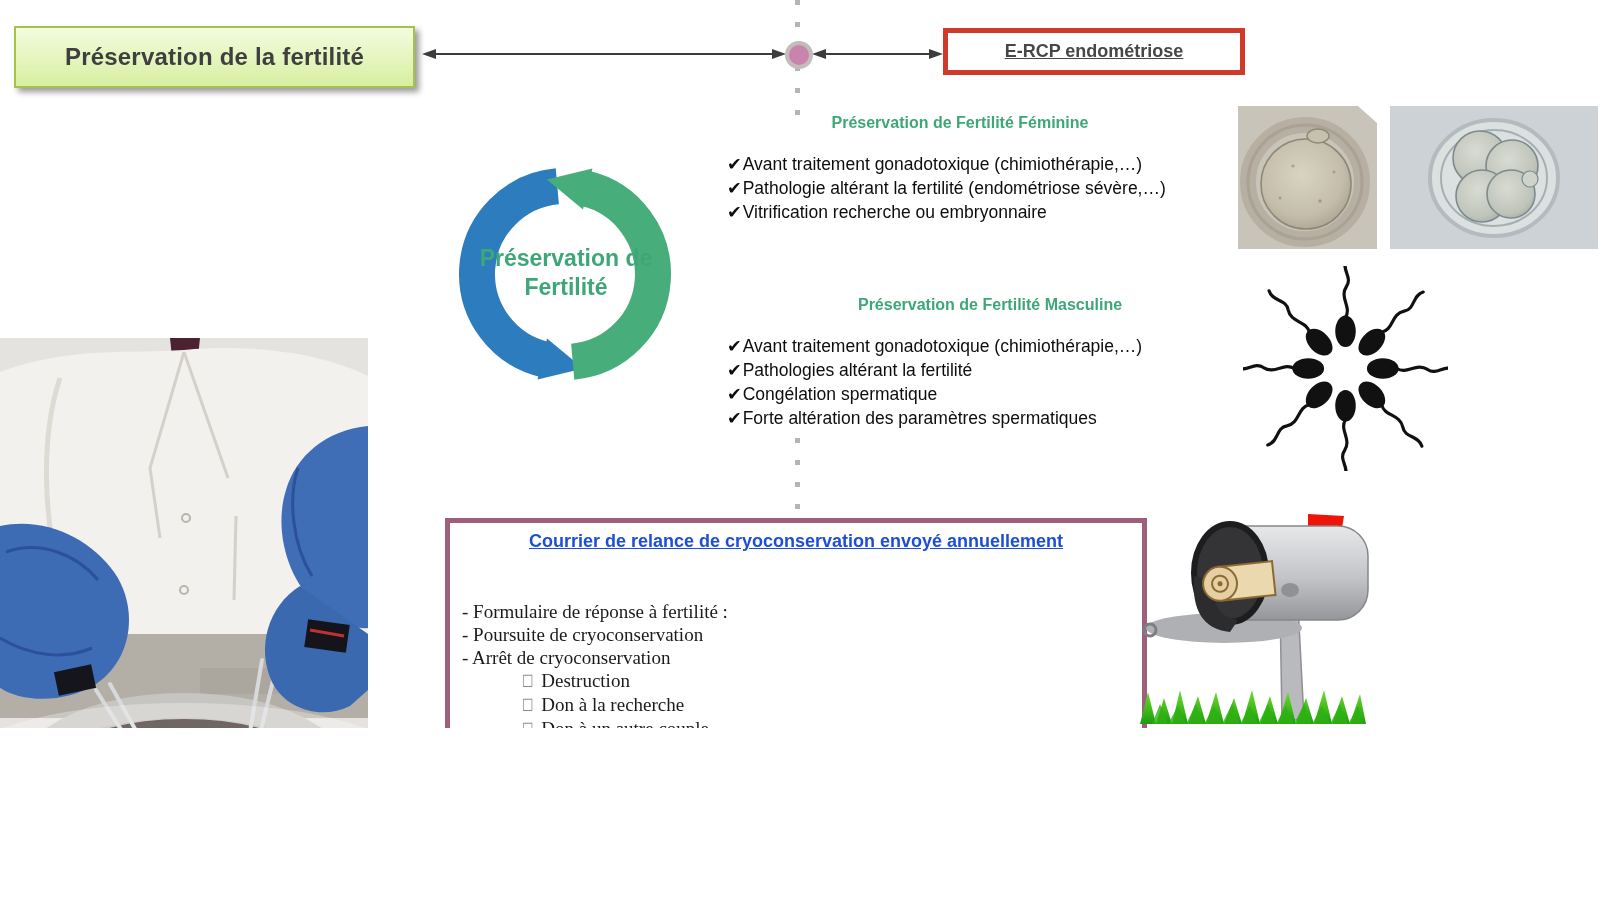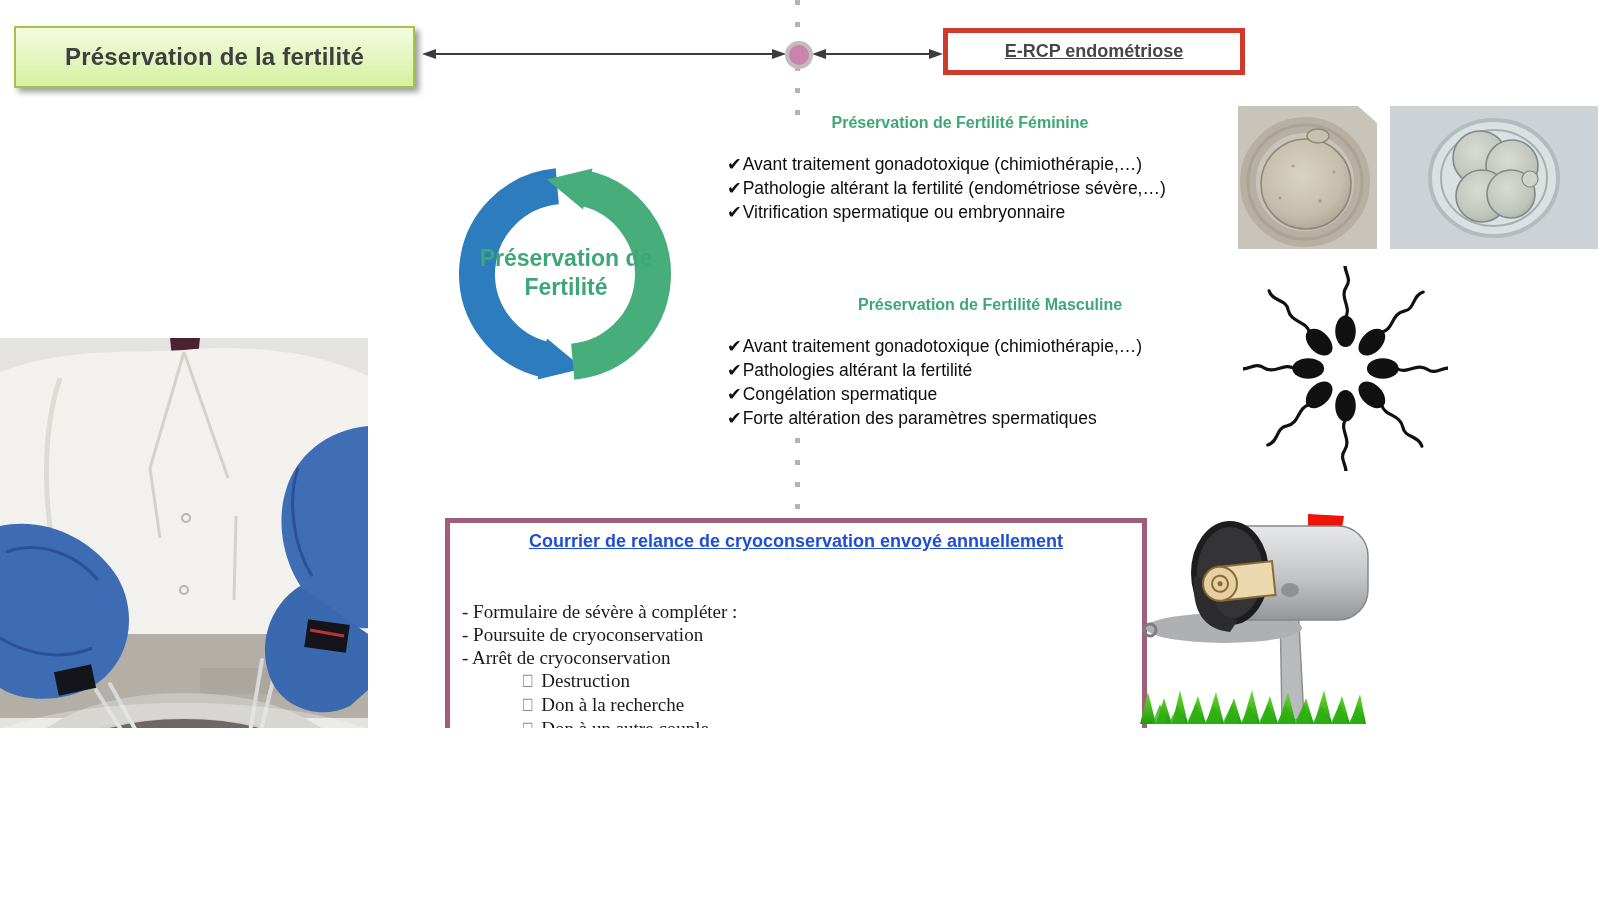--- a/index.html
+++ b/index.html
@@ -108,21 +108,21 @@
     </defs>
     <path d="M157.3,34.3 A88,88 0 0 0 145.2,207.7" fill="none" stroke="#2c7cbe" stroke-width="36" marker-end="url(#arrB)"></path>
     <path d="M157.3,34.3 A88,88 0 0 0 145.2,207.7" transform="rotate(180 165 122)" fill="none" stroke="#47ad7b" stroke-width="36" marker-end="url(#arrG)"></path>
   </svg>
   <div class="cycle-label">Préservation de Fertilité</div>
 
   <div class="sec-heading fem">Préservation de Fertilité Féminine</div>
   <div class="bullets fem">
     <div><span class="chk">✔</span><span>Avant traitement gonadotoxique (chimiothérapie,…)</span></div>
     <div><span class="chk">✔</span><span>Pathologie altérant la fertilité (endométriose sévère,…)</span></div>
-    <div><span class="chk">✔</span><span>Vitrification spermatique ou embryonnaire</span></div>
+    <div><span class="chk">✔</span><span>Vitrification recherche ou embryonnaire</span></div>
   </div>
 
   <svg class="micro oocyte" viewBox="0 0 139 143">
     <defs>
       <radialGradient id="ooc" cx="45%" cy="40%" r="65%">
         <stop offset="0%" stop-color="#d9d3c2"></stop>
           <stop offset="70%" stop-color="#c4bdab"></stop>
         <stop offset="100%" stop-color="#aba393"></stop>
       </radialGradient>
     </defs>
@@ -174,21 +174,21 @@
     <use href="#sp" transform="rotate(135)"></use>
     <use href="#sp" transform="rotate(180)"></use>
     <use href="#sp" transform="rotate(225)"></use>
     <use href="#sp" transform="rotate(270)"></use>
     <use href="#sp" transform="rotate(315)"></use>
   </svg>
 
   <div class="courier-box">
     <div class="courier-title">Courrier de relance de cryoconservation envoyé annuellement</div>
     <div class="courier-body">
-      <div>- Formulaire de sévère à compléter :</div>
+      <div>- Formulaire de réponse à fertilité :</div>
       <div>- Poursuite de cryoconservation</div>
       <div>- Arrêt de cryoconservation</div>
       <div class="opt"><span class="tofu">☐</span><span>Destruction</span></div>
       <div class="opt"><span class="tofu">☐</span><span>Don à la recherche</span></div>
       <div class="opt"><span class="tofu">☐</span><span>Don à un autre couple</span></div>
     </div>
   </div>
 
   <svg class="mailbox-svg" viewBox="0 0 245 218">
     <defs>

